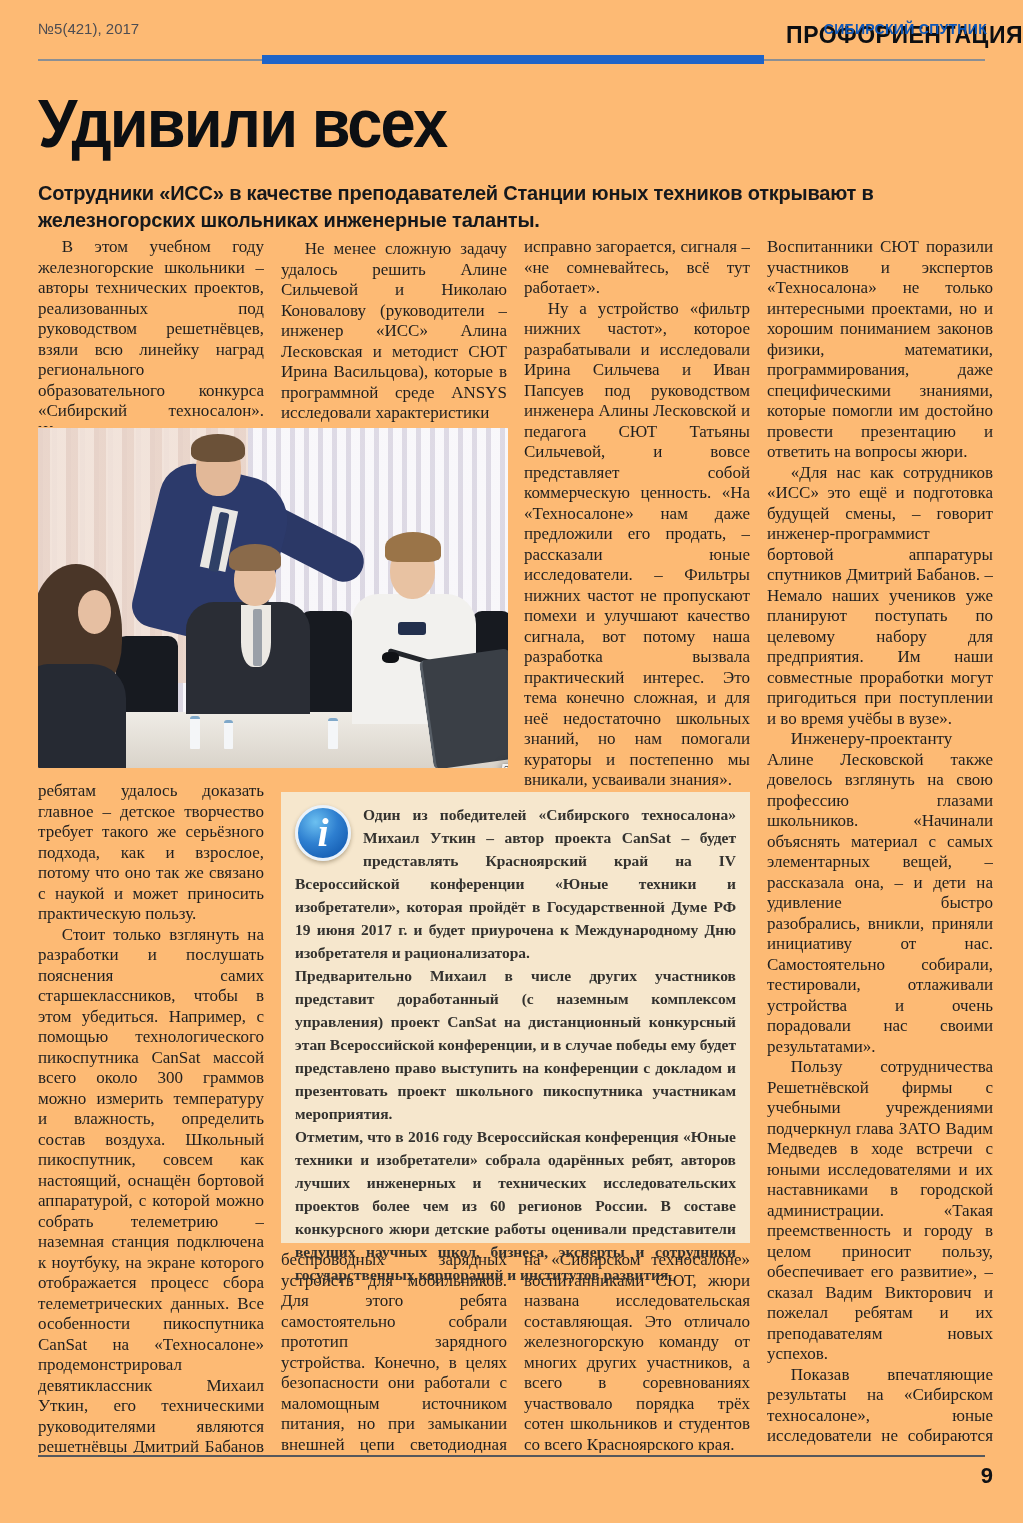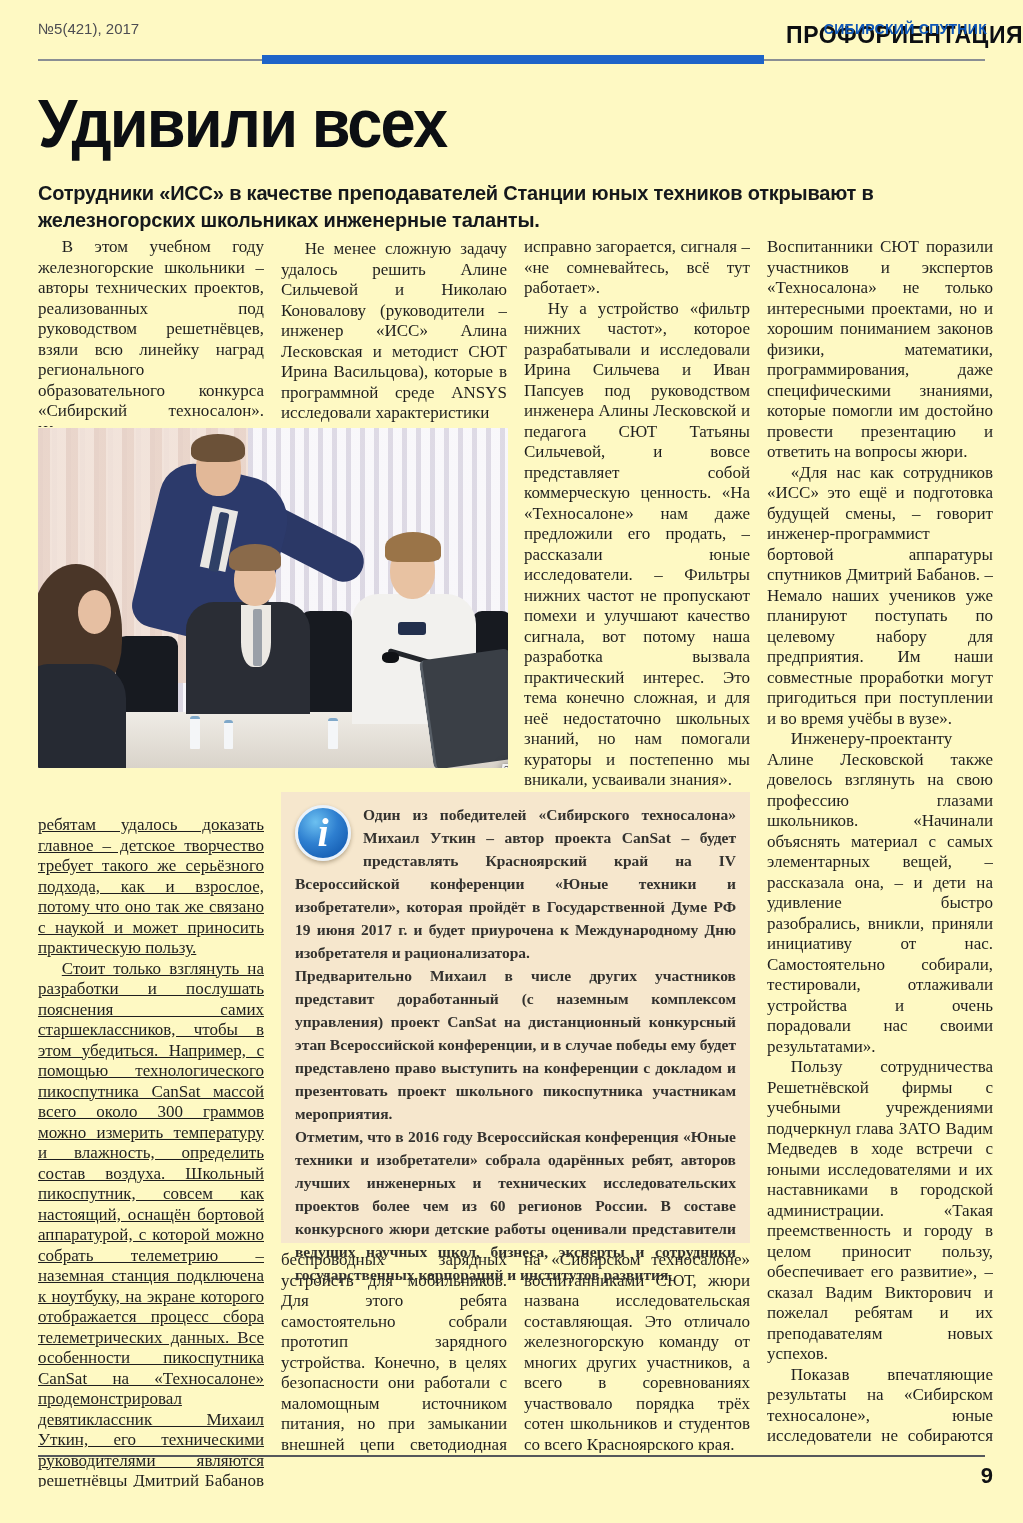--- a/index.html
+++ b/index.html
@@ -1,16 +1,16 @@
 <!DOCTYPE html>
 <html lang="ru"><head>
 <meta charset="utf-8">
 <style>
   html,body{margin:0;padding:0;background:#ffffff;}
-  .page{position:relative;width:1023px;height:1523px;background:#fef9c3;overflow:hidden;
+  .page{position:relative;width:1023px;height:1523px;background:#fdba74;overflow:hidden;
         font-family:"Liberation Serif", serif;color:#1f1f1f;}
   
   .hdr-issue{position:absolute;left:38px;top:20px;font-family:"Liberation Sans",sans-serif;
              font-size:15px;color:#4d4d52;}
   .hdr-section{position:absolute;left:0;right:0;top:22px;text-align:right;
                font-family:"Liberation Sans",sans-serif;font-weight:bold;font-size:23px;color:#0d0f12;
                letter-spacing:0.5px;}
   .hdr-pub{position:absolute;right:36px;top:21px;font-family:"Liberation Sans",sans-serif;
            font-weight:bold;font-size:14px;color:#0e57b8;letter-spacing:0.3px;}
   .hdr-rule{position:absolute;left:38px;top:59px;width:947px;height:2px;background:#8a8f94;}
@@ -24,21 +24,21 @@
         font-weight:600;color:#15181c;letter-spacing:-0.2px;}
   
   .col{position:absolute;width:226px;text-align:justify;font-size:17px;line-height:20.5px;
        hyphens:auto;-webkit-hyphens:auto;}
   .col p{margin:0;text-indent:1.4em;}
   .col p.noindent{text-indent:0;}
   .c1t{left:38px;top:237px;height:190px;overflow:hidden;}
   .c2t{left:281px;top:239px;height:190px;overflow:hidden;}
   .c3 {left:524px;top:237px;height:552px;overflow:hidden;}
   .c4 {left:767px;top:237px;height:1216px;overflow:hidden;}
-  .c1b{left:38px;top:815px;height:672px;overflow:hidden;text-decoration:underline;}
+  .c1b{left:38px;top:781px;height:672px;overflow:hidden;}
   .c2b{left:281px;top:1250px;height:203px;overflow:hidden;}
   .c3b{left:524px;top:1250px;height:203px;overflow:hidden;}
   
   .photo{position:absolute;left:38px;top:428px;width:470px;height:340px;overflow:hidden;
          background:linear-gradient(#f2f0f5,#e9e6ec);border-radius:1px;}
   .photo *{position:absolute;}
   .ph-blinds{left:0;top:0;right:0;bottom:0;
     background:repeating-linear-gradient(90deg,rgba(205,200,216,0.55) 0 5px,rgba(249,248,251,0.9) 5px 14px);}
   .ph-wall{left:0;top:0;width:210px;height:255px;
     background:repeating-linear-gradient(90deg,#e8d2c6 0 12px,#f1e1d7 12px 28px);opacity:0.9;}

